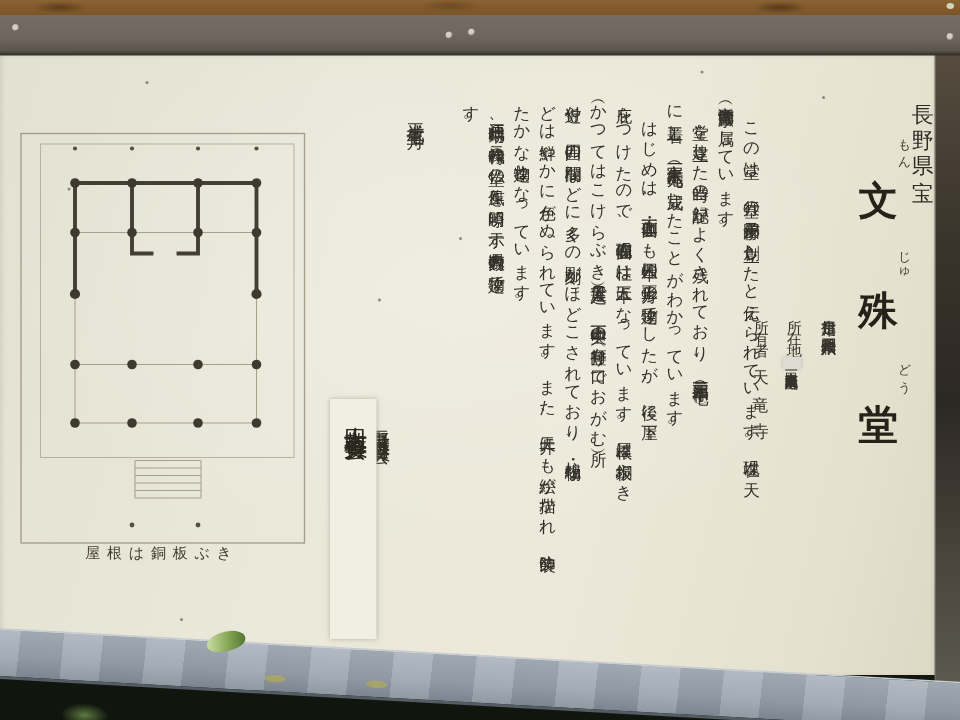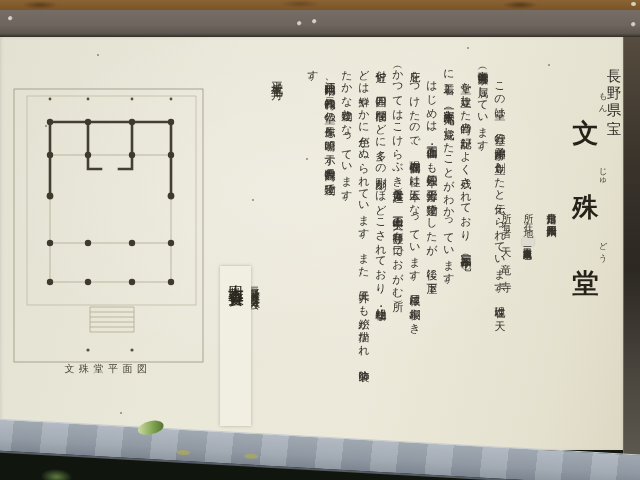--- a/index.html
+++ b/index.html
@@ -173,21 +173,21 @@
       <circle class="dot" cx="124" cy="155" r="3.2"></circle>
         <circle class="dot" cx="163" cy="155" r="3.2"></circle>
       <circle class="dot" cx="42" cy="194" r="3.2"></circle>
         <circle class="dot" cx="80" cy="194" r="3.2"></circle>
       <circle class="dot" cx="124" cy="194" r="3.2"></circle>
         <circle class="dot" cx="163" cy="194" r="3.2"></circle>
 
       <circle class="sdot" cx="80" cy="262" r="1.6"></circle>
         <circle class="sdot" cx="124" cy="262" r="1.6"></circle>
     </svg>
-    <div class="plan-caption">文殊堂平面図</div>
+    <div class="plan-caption">屋根は銅板ぶき</div>
 
     <div class="speck" style="left:97px;top:20px"></div>
     <div class="speck" style="left:467px;top:13px"></div>
     <div class="speck" style="left:548px;top:30px"></div>
     <div class="speck" style="left:306px;top:124px"></div>
     <div class="speck" style="left:252px;top:165px"></div>
     <div class="speck" style="left:45px;top:91px"></div>
     <div class="speck" style="left:586px;top:173px"></div>
     <div class="speck" style="left:120px;top:378px"></div>
   </div>

